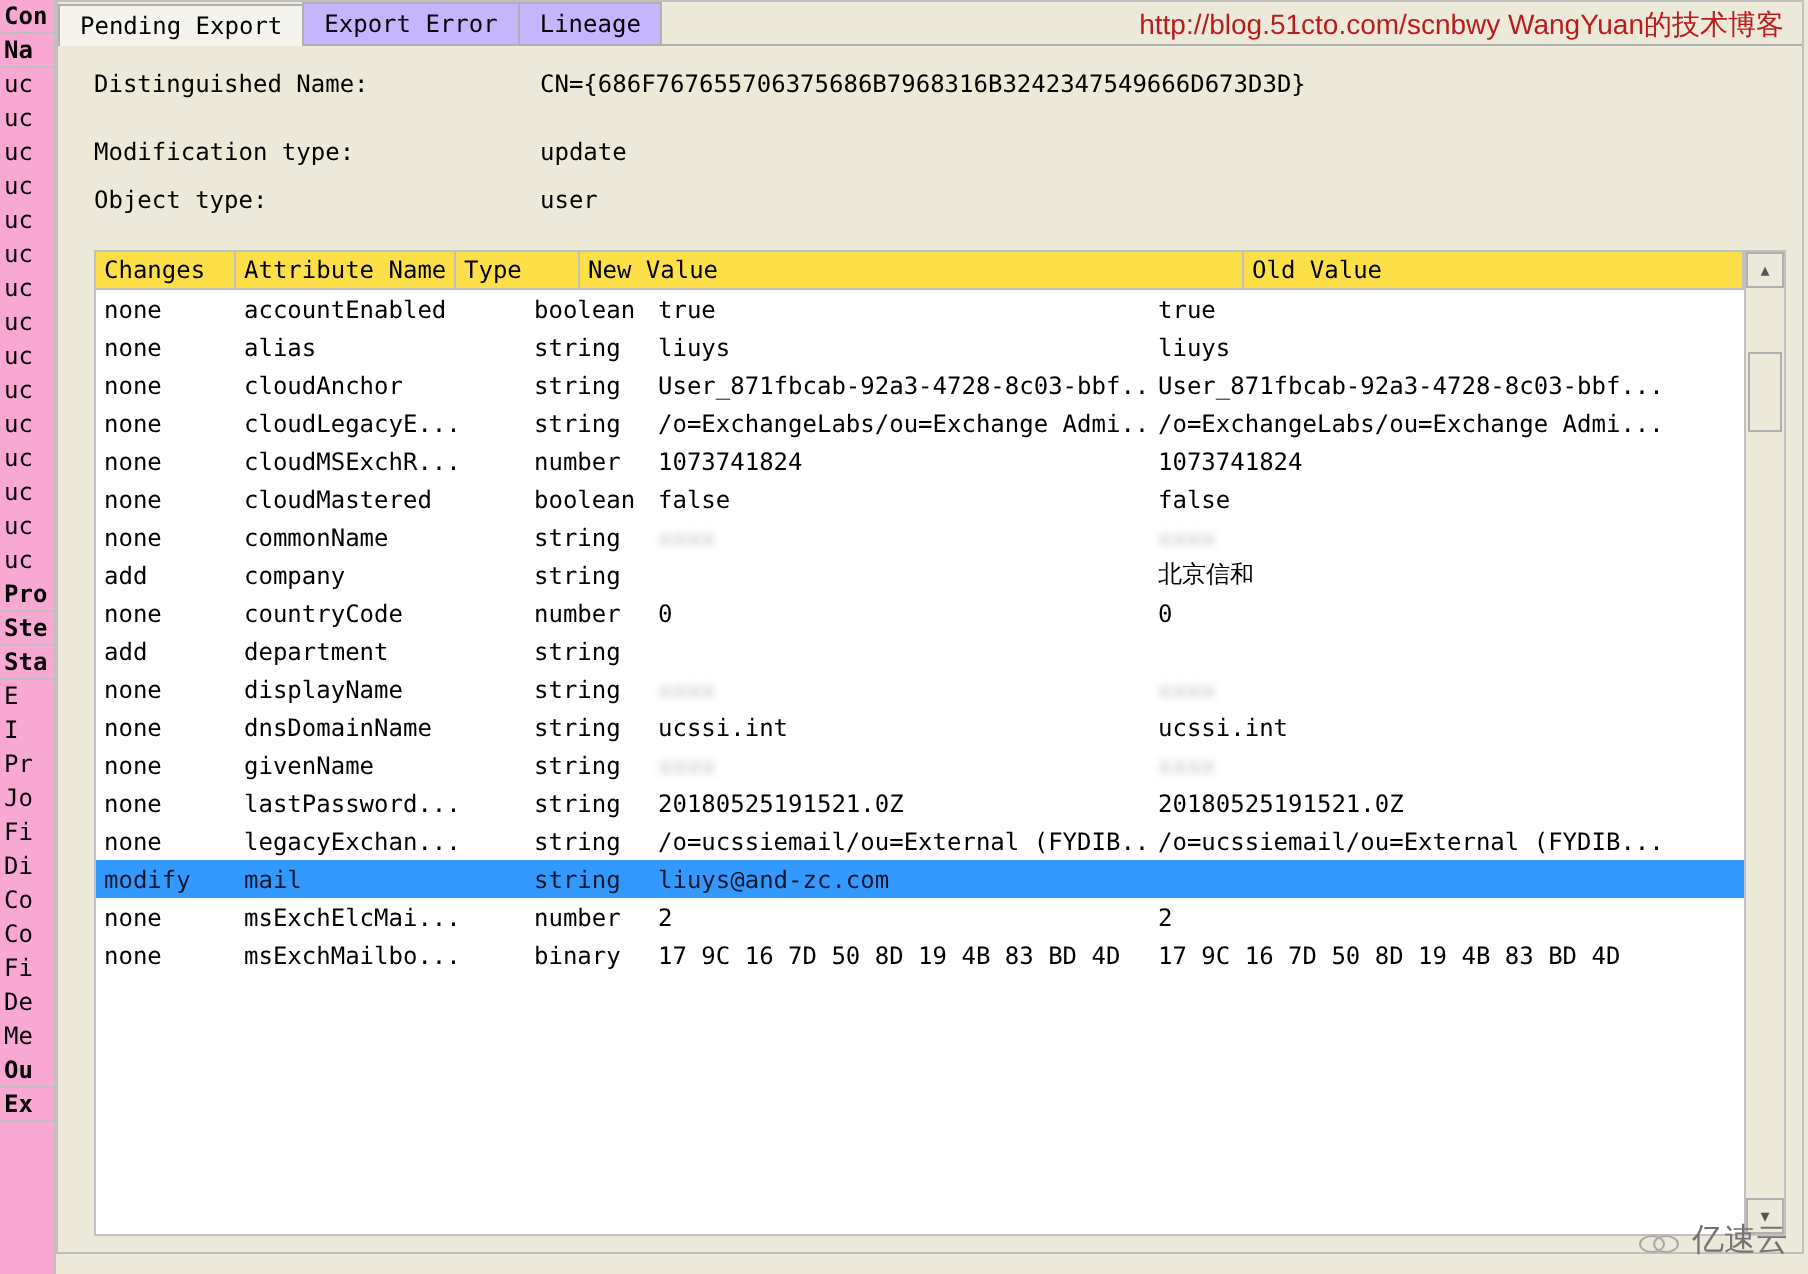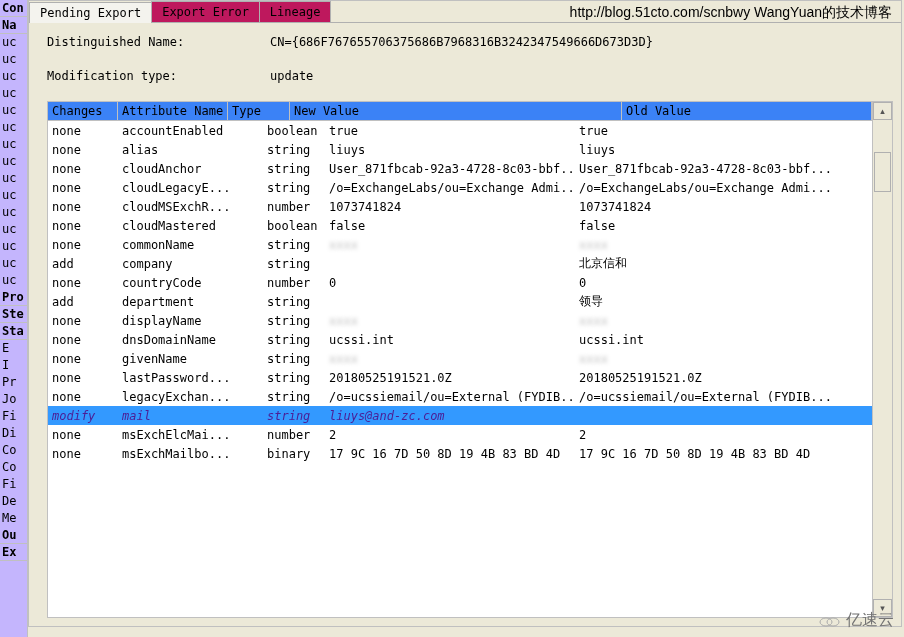--- a/index.html
+++ b/index.html
@@ -1,40 +1,40 @@
 <!DOCTYPE html>
 <html><head>
 <meta charset="utf-8">
 <style>
 * { box-sizing: border-box; margin: 0; padding: 0; }
 body { font-family: "Microsoft YaHei", Arial, sans-serif; font-size: 12px; background: #ece9d8; width: 904px; height: 637px; overflow: hidden; position: relative; }
-.watermark-url { position: absolute; top: 4px; right: 12px; color: #000000; font-size: 14px; z-index: 100; }
+.watermark-url { position: absolute; top: 4px; right: 12px; color: #b91c1c; font-size: 14px; z-index: 100; }
 .logo-badge { position: absolute; bottom: 6px; right: 10px; color: #737373; font-size: 16px; display: flex; align-items: center; gap: 4px; z-index: 100; }
 .logo-badge svg { width: 24px; height: 16px; }
-.left-strip { position: absolute; left: 0; top: 0; width: 28px; height: 100%; background: #c4b5fd; border-right: 1px solid #c0c0c0; }
+.left-strip { position: absolute; left: 0; top: 0; width: 28px; height: 100%; background: #f9a8d4; border-right: 1px solid #c0c0c0; }
 .left-strip .hdr { font-weight: bold; border-bottom: 1px solid #c0c0c0; padding: 2px; font-family: Consolas, monospace; }
 .left-strip .row-lbl { font-family: Consolas, monospace; padding: 1px 2px; height: 17px; overflow: hidden; white-space: nowrap; }
 .panel { position: absolute; left: 28px; top: 0; right: 2px; bottom: 10px; background: #ece9d8; border: 1px solid #c0c0c0; display: flex; flex-direction: column; }
 .tabs { display: flex; border-bottom: 1px solid #b0b0b0; font-family: Consolas, monospace; align-items: center; }
-.tab { padding: 3px 10px; border: 1px solid #b0b0b0; border-bottom: none; background: #be185d; margin-right: -1px; cursor: pointer; }
+.tab { padding: 3px 10px; border: 1px solid #b0b0b0; border-bottom: none; background: #c4b5fd; margin-right: -1px; cursor: pointer; }
 .tab.active { background: #f4f3ee; position: relative; top: 1px; }
 .details { padding: 12px 18px 6px 18px; font-family: Consolas, monospace; }
 .details-row { display: flex; margin-bottom: 10px; }
 .details-row .lbl { width: 223px; font-weight: normal; }
 .section-title { padding: 12px 18px 4px 18px; font-family: Consolas, monospace; text-decoration: underline; }
 .grid-wrap { flex: 1; margin: 2px 8px 8px 18px; display: flex; border: 1px solid #c0c0c0; background: #fff; position: relative; }
 .grid { flex: 1; overflow: hidden; font-family: Consolas, monospace; }
-.grid-header { display: flex; background: #3b82f6; border-bottom: 1px solid #c0c0c0; }
+.grid-header { display: flex; background: #fde047; border-bottom: 1px solid #c0c0c0; }
 .gh { padding: 2px 4px; border-right: 1px solid #c0c0c0; overflow: hidden; white-space: nowrap; }
 .gh.c0 { width: 70px; } .gh.c1 { width: 110px; } .gh.c2 { width: 62px; } .gh.c3 { width: 250px; } .gh.c4 { flex: 1; }
 .grid-body { height: calc(100% - 20px); overflow: hidden; }
 .grow { display: flex; height: 19px; align-items: center; }
 .gc { padding: 1px 4px; overflow: hidden; white-space: nowrap; text-overflow: clip; }
 .gc.c0 { width: 70px; } .gc.c1 { width: 110px; } .gc.c2 { width: 62px; margin-left: 35px; } .gc.c3 { width: 250px; } .gc.c4 { flex: 1; }
-.grow.selected { background: #3399ff; color: #4c1d95; font-style: italic; }
+.grow.selected { background: #3399ff; color: #0f172a; }
 .scrollbar { width: 20px; background: #ece9d8; border-left: 1px solid #c0c0c0; position: relative; }
 .sb-btn { width: 100%; height: 18px; background: #ece9d8; border: 1px solid #b0b0b0; display: flex; align-items: center; justify-content: center; font-size: 9px; color: #555; }
 .sb-btn.top { position: absolute; top: 0; }
 .sb-btn.bot { position: absolute; bottom: 0; }
 .sb-thumb { position: absolute; left: 1px; right: 1px; top: 50px; height: 40px; background: #ece9d8; border: 1px solid #b0b0b0; }
 .blur { color: transparent; text-shadow: 0 0 4px #bbb; }
 </style>
 </head>
 <body>
 
@@ -96,20 +96,24 @@
   <div class="details">
     <div class="details-row">
       <span class="lbl">Distinguished Name:</span>
       <span>CN={686F767655706375686B7968316B3242347549666D673D3D}</span>
     </div>
     <div style="height:10px"></div>
     <div class="details-row">
       <span class="lbl">Modification type:</span>
       <span>update</span>
     </div>
+    <div class="details-row">
+      <span class="lbl">Object type:</span>
+      <span>user</span>
+    </div>
   </div>
 
 
   <div class="grid-wrap">
     <div class="grid">
       <div class="grid-header" id="grid-header">
           <div class="gh c0">Changes</div>
           <div class="gh c1">Attribute Name</div>
           <div class="gh c2">Type</div>
           <div class="gh c4">New Value</div>
@@ -177,21 +181,20 @@
             <div class="gc c1">countryCode</div>
             <div class="gc c2">number</div>
             <div class="gc c3">0</div>
             <div class="gc c4">0</div>
           </div>
           <div class="grow">
             <div class="gc c0">add</div>
             <div class="gc c1">department</div>
             <div class="gc c2">string</div>
             <div class="gc c3"></div>
-            <div class="gc c4">领导</div>
           </div>
           <div class="grow">
             <div class="gc c0">none</div>
             <div class="gc c1">displayName</div>
             <div class="gc c2">string</div>
             <div class="gc c3 blur">xxxx</div>
             <div class="gc c4 blur">xxxx</div>
           </div>
           <div class="grow">
             <div class="gc c0">none</div>

